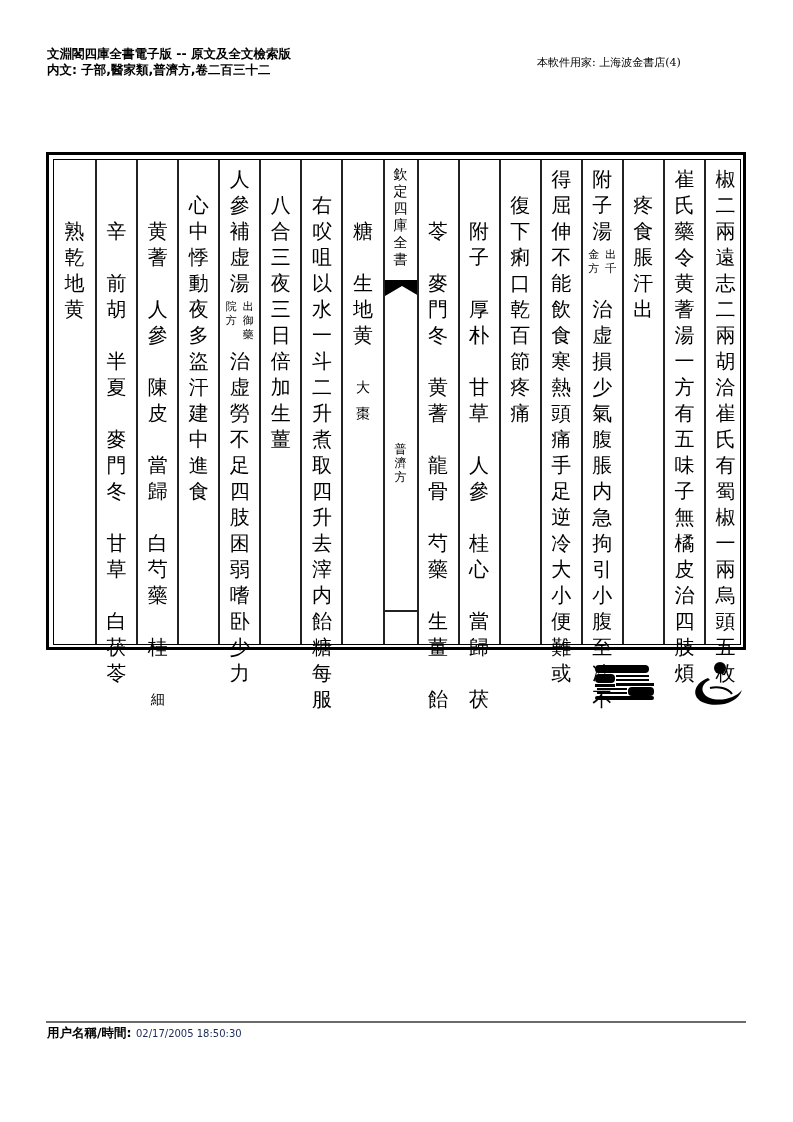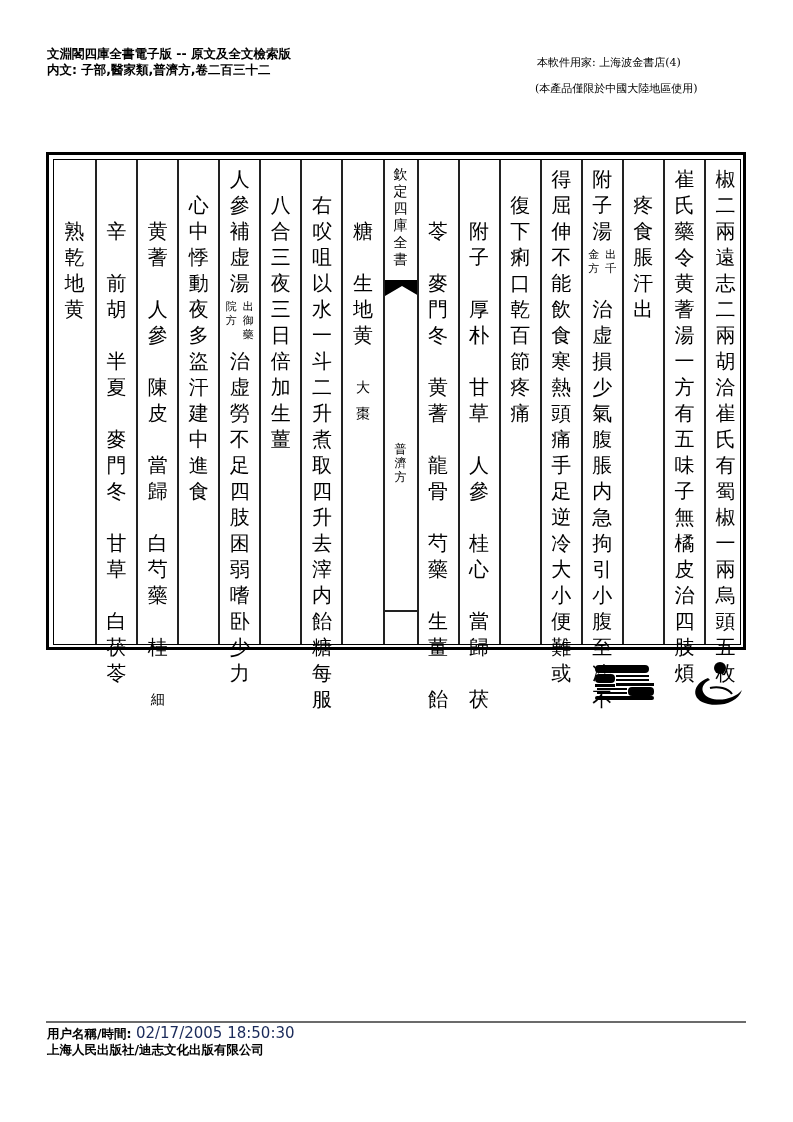--- a/index.html
+++ b/index.html
@@ -34,36 +34,35 @@
   .spine .fishtail { position: absolute; top: 120px; left: 0; right: 0; height: 24px; }
   .spine .bookname { position: absolute; top: 282px; left: 0; right: 0; display: flex; flex-direction: column;
                      align-items: center; font-size: 12px; line-height: 14px; }
   .spine .bottom-rule { position: absolute; left: 0; right: 0; top: 450px; border-top: 2px solid #222; }
 
   .logo { position: absolute; left: 590px; top: 660px; width: 160px; height: 50px; }
 
   .footer-rule { position: absolute; left: 46px; top: 1021px; width: 700px; height: 2px; background: #6b6b6b; }
   .footer { position: absolute; left: 47px; top: 1025px; font-family: "DejaVu Sans", "Liberation Sans", sans-serif;
             font-weight: bold; font-size: 12.5px; line-height: 16px; }
-  .footer .val { color: #1a2a5a; font-weight: normal; font-size: 15px; }
+  .footer .val { color: #1a2a5a; font-weight: normal; font-size: 10px; }
 </style>
 </head>
 <body>
 
 <div class="hdr-left">
   <div>文淵閣四庫全書電子版 -- 原文及全文檢索版</div>
   <div>
     <span>内文:</span>
     <span>子部,醫家類,普濟方,卷二百三十二</span>
   </div>
 </div>
 
 <div class="hdr-right">
   <div>本軟件用家: 上海波金書店(4)</div>
-  <div style="margin-left:-2px">(本產品僅限於中國大陸地區使用)</div>
 </div>
 
 <div class="frame">
   <div class="frame-inner" id="inner">
       <div class="col" style="left: 649.938px; width: 41.0625px;">
         <div class="txt" style="padding-top: 6px;">
           <span class="ch">椒</span>
           <span class="ch">二</span>
           <span class="ch">兩</span>
           <span class="ch">遠</span>
@@ -428,14 +427,13 @@
     <path d="M120 28 C 128 26, 138 28, 142 34" stroke="#000" stroke-width="2" fill="none"></path>
   </g>
 </svg>
 
 <div class="footer-rule"></div>
 <div class="footer">
   <div>
     <span>用户名稱/時間:</span>
     <span class="val">02/17/2005 18:50:30</span>
   </div>
-  <div>上海人民出版社/迪志文化出版有限公司</div>
 </div>
 
 </body></html>

